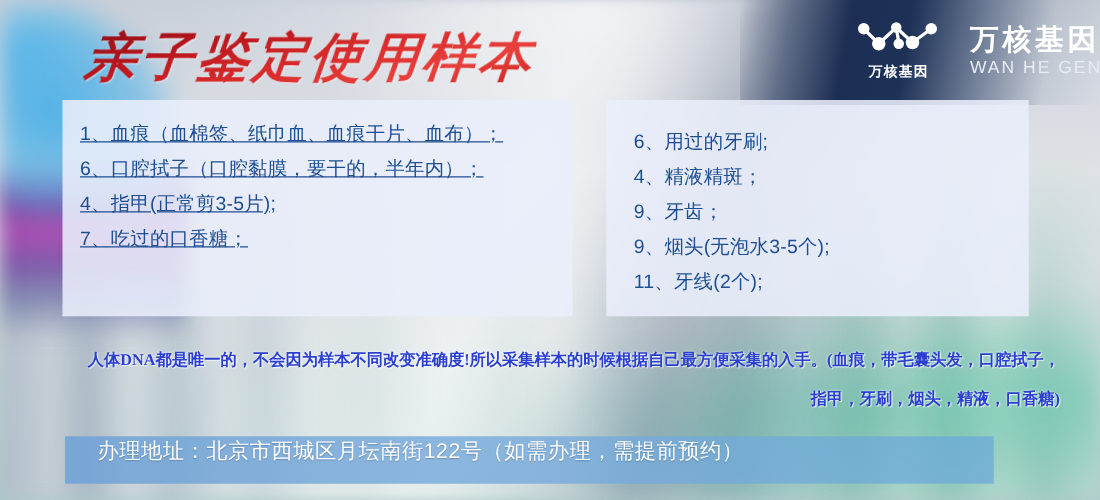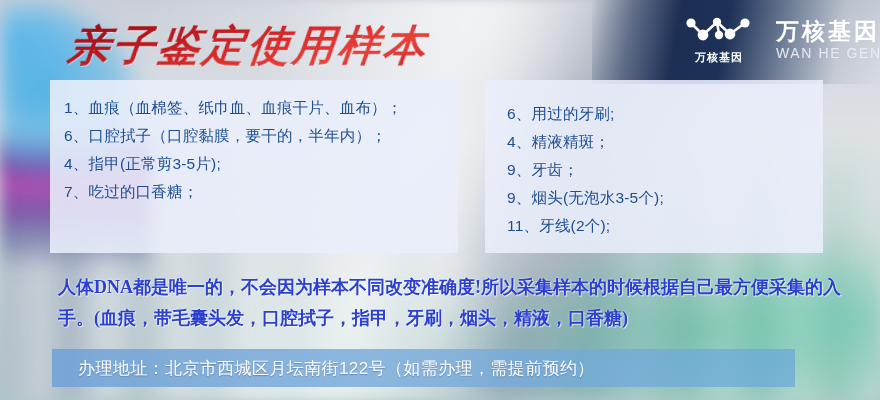--- a/index.html
+++ b/index.html
@@ -188,20 +188,21 @@
     background: rgba(233,238,250,0.88);
     color: #1d4e92;
     box-sizing: border-box;
   }
   #panel-left {
     left: 50px;
     top: 80px;
     width: 408px;
     height: 173px;
     padding: 14px 10px 0 14px;
+    text-decoration: underline;
   }
   #panel-right {
     left: 485px;
     top: 80px;
     width: 338px;
     height: 173px;
     padding: 20px 10px 0 22px;
   }
   .panel ol {
     margin: 0;
@@ -216,39 +217,39 @@
     letter-spacing: 0.2px;
   }
 
   
   .note {
     position: absolute;
     left: 58px;
     top: 272px;
     width: 790px;
     font-family: "Liberation Serif", "DejaVu Serif", serif;
-    font-size: 18px;
+    font-size: 13px;
     line-height: 31px;
     color: #2b3fd0;
     font-weight: bold;
     text-shadow:
       0 0 2px rgba(255,255,255,0.85),
       1px 1px 0 rgba(255,255,255,0.55);
+    text-align: right;
   }
 
   
   .addr-bar {
     position: absolute;
     left: 52px;
     top: 349px;
     width: 743px;
     height: 38px;
     background: linear-gradient(90deg, rgba(108,160,214,0.82) 0%, rgba(118,170,220,0.78) 55%, rgba(106,168,216,0.72) 100%);
     display: flex;
-    align-items: center;
   }
   .addr-text {
     color: #ffffff;
     font-size: 17px;
     letter-spacing: 0.4px;
     margin-left: 26px;
     white-space: nowrap;
     text-shadow: 0 1px 1px rgba(40,70,110,0.35);
   }
 </style>

